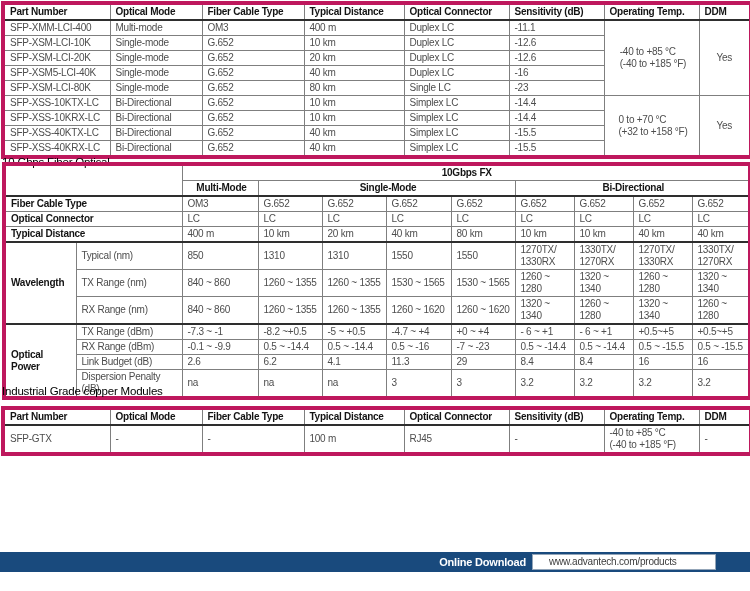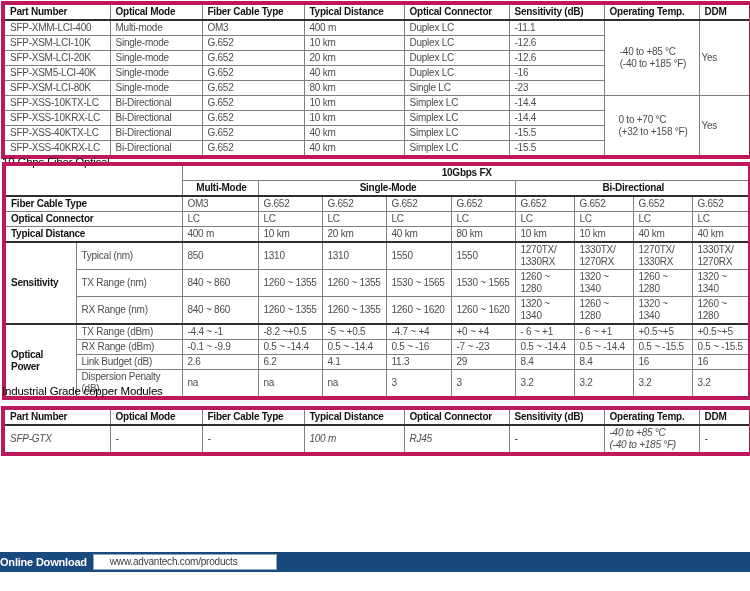--- a/index.html
+++ b/index.html
@@ -17,49 +17,49 @@
   }
   th { color:#141414; font-weight:bold; }
 
   
   #t1 { position:absolute; top:1px; left:1px; width:748px; }
   #t1 thead tr { height:16px; }
   #t1 tbody tr { height:14px;padding-left:47px; }
   #t1 thead th { border-bottom:2px solid #2e2e2e; }
   td.temp-cell { text-align:center; }
   td.temp-cell .tblock { display:inline-block; text-align:left; white-space:pre-line; }
-  td.ddm-cell { text-align:left; padding-left:2px; }
+  td.ddm-cell { text-align:center; padding-left:2px; }
 
   
   .section-title { position:absolute; left:2px; font-size:11.5px; font-weight:normal; color:#000; letter-spacing:-0.2px; }
   #title-fiber { top:156px; }
   #title-copper { top:385px; }
 
   
   #t2 { position:absolute; top:162px; left:2px; width:746px; }
   #t2 tr { height:14px; }
   #t2 tr.tall { height:24px; }
   #t2 td { white-space:pre-line; }
   #t2 .center { text-align:center; }
   #t2 .blank { border-bottom:2px solid #2e2e2e; }
   #t2 tr.hdr2 th { border-bottom:2px solid #2e2e2e; }
   #t2 tr.thick-top th, #t2 tr.thick-top td { border-top:2px solid #2e2e2e; }
 
   
   #t3 { position:absolute; top:406px; left:1px; width:748px; }
   #t3 thead tr { height:15px; }
-  #t3 tbody tr { height:28px;font-style:italic; }
+  #t3 tbody tr { height:28px; }
   #t3 thead th { border-bottom:2px solid #2e2e2e; }
   #t3 td { white-space:pre-line; }
 
   
   .footer-bar {
     position:absolute; top:552px; left:0; width:750px; height:20px;
     background:#194a7d;
-    display:flex; align-items:center; 
+    display:flex; align-items:center; justify-content:flex-end;
     padding-right:34px;
   }
   .footer-label { color:#ffffff; font-weight:bold; font-size:11px; letter-spacing:-0.2px; margin-right:6px; white-space:nowrap; }
   .footer-urlbox {
     width:184px; height:16px; background:#ffffff;
     border:1px solid #93a5b8;
     font-size:10px; line-height:14px; color:#3c3c3c;
     padding-left:16px; letter-spacing:-0.2px;
     overflow:hidden; white-space:nowrap;
   }
@@ -230,21 +230,21 @@
         <td>10 km</td>
         <td>20 km</td>
         <td>40 km</td>
         <td>80 km</td>
         <td>10 km</td>
         <td>10 km</td>
         <td>40 km</td>
         <td>40 km</td>
       </tr>
       <tr class="thick-top tall">
-        <th rowspan="3">Sensitivity</th>
+        <th rowspan="3">Wavelength</th>
         <td>Typical (nm)</td>
         <td>850</td>
         <td>1310</td>
         <td>1310</td>
         <td>1550</td>
         <td>1550</td>
         <td>1270TX/
 1330RX</td>
         <td>1330TX/
 1270RX</td>
@@ -273,21 +273,21 @@
         <td>1260 ~ 1620</td>
         <td>1260 ~ 1620</td>
         <td>1320 ~ 1340</td>
         <td>1260 ~ 1280</td>
         <td>1320 ~ 1340</td>
         <td>1260 ~ 1280</td>
       </tr>
       <tr class="thick-top">
         <th rowspan="4">Optical Power</th>
         <td>TX Range (dBm)</td>
-        <td>-4.4 ~ -1</td>
+        <td>-7.3 ~ -1</td>
         <td>-8.2 ~+0.5</td>
         <td>-5 ~ +0.5</td>
         <td>-4.7 ~ +4</td>
         <td>+0 ~ +4</td>
         <td>- 6 ~ +1</td>
         <td>- 6 ~ +1</td>
         <td>+0.5~+5</td>
         <td>+0.5~+5</td>
       </tr>
       <tr>

